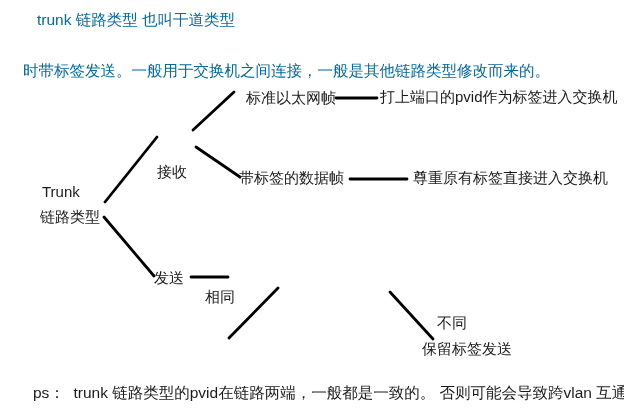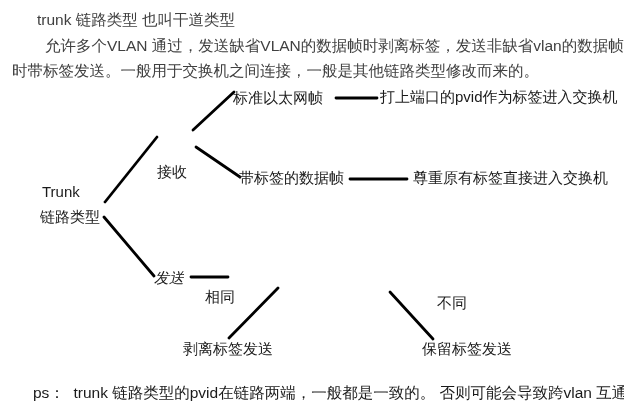--- a/index.html
+++ b/index.html
@@ -14,21 +14,21 @@
     background: #ffffff;
     font-family: "Liberation Sans", "DejaVu Sans", sans-serif;
     color: #1a1a1a;
     overflow: hidden;
   }
   .textline {
     position: absolute;
     font-size: 15.5px;
     line-height: 19px;
     white-space: pre;
-    color: #404040;
+    color: #0369a1;
   }
   .diagram {
     position: absolute;
     left: 0;
     top: 0;
     width: 624px;
     height: 412px;
   }
   .diagram svg {
     position: absolute;
@@ -49,45 +49,43 @@
     color: #1a1a1a;
   }
 </style>
 </head>
 <body>
 
 <div class="page">
 
   <div class="textline" style="left:37px; top:10px;">trunk 链路类型 也叫干道类型</div>
 
-  <div class="textline" style="left:45px; top:36px;">允许多个VLAN 通过，发送缺省VLAN的数据帧时剥离标签，发送非缺省vlan的数据帧</div>
 
-  <div class="textline" style="left:12px; top:61px;">时带标签发送。一般用于交换机之间连接，一般是其他链路类型修改而来的。</div>
+  <div class="textline" style="left:23px; top:61px;">时带标签发送。一般用于交换机之间连接，一般是其他链路类型修改而来的。</div>
 
   <div class="diagram">
       <svg width="624" height="412">
         <line x1="105" y1="202" x2="157" y2="137" stroke="#000000" stroke-width="2.8" stroke-linecap="round"></line>
         <line x1="104" y1="217" x2="154" y2="276" stroke="#000000" stroke-width="2.8" stroke-linecap="round"></line>
         <line x1="193" y1="130" x2="234" y2="92" stroke="#000000" stroke-width="2.8" stroke-linecap="round"></line>
         <line x1="196" y1="147" x2="240" y2="177" stroke="#000000" stroke-width="2.8" stroke-linecap="round"></line>
         <line x1="336" y1="98" x2="377" y2="98" stroke="#000000" stroke-width="2.8" stroke-linecap="round"></line>
         <line x1="350" y1="179" x2="407" y2="179" stroke="#000000" stroke-width="2.8" stroke-linecap="round"></line>
         <line x1="191" y1="277" x2="228" y2="277" stroke="#000000" stroke-width="2.8" stroke-linecap="round"></line>
         <line x1="278" y1="288" x2="229" y2="338" stroke="#000000" stroke-width="2.8" stroke-linecap="round"></line>
         <line x1="390" y1="292" x2="433" y2="339" stroke="#000000" stroke-width="2.8" stroke-linecap="round"></line>
       </svg>
       <div class="node" style="left: 42px; top: 183px;">Trunk</div>
       <div class="node" style="left: 40px; top: 208px;">链路类型</div>
       <div class="node" style="left: 157px; top: 131px; margin-top: 32px;">接收</div>
-      <div class="node" style="left: 233px; top: 89px; text-align: center;">标准以太网帧</div>
+      <div class="node" style="left: 246px; top: 89px; text-align: center;">标准以太网帧</div>
       <div class="node" style="left: 380px; top: 88px;">打上端口的pvid作为标签进入交换机</div>
       <div class="node" style="left: 239px; top: 169px; text-align: center;">带标签的数据帧</div>
       <div class="node" style="left: 413px; top: 169px; text-align: right;">尊重原有标签直接进入交换机</div>
-      <div class="node" style="left: 154px; top: 269px; font-style: italic;">发送</div>
+      <div class="node" style="left: 154px; top: 269px;">发送</div>
       <div class="node" style="left: 171px; top: 288px; margin-left: 34px;">相同</div>
-      <div class="node" style="left: 437px; top: 294px;">不同</div>
-      <div class="node" style="left: 183px; top: 340px;">剥离标签发送</div>
+      <div class="node" style="left: 437px; top: 314px;">不同</div>
       <div class="node" style="left: 390px; top: 340px; margin-left: 32px;">保留标签发送</div>
     </div>
 
   <div class="footnote" style="left:33px; top:383px;">ps：  trunk 链路类型的pvid在链路两端，一般都是一致的。 否则可能会导致跨vlan 互通。</div>
 
 </div>
 
 </body></html>

